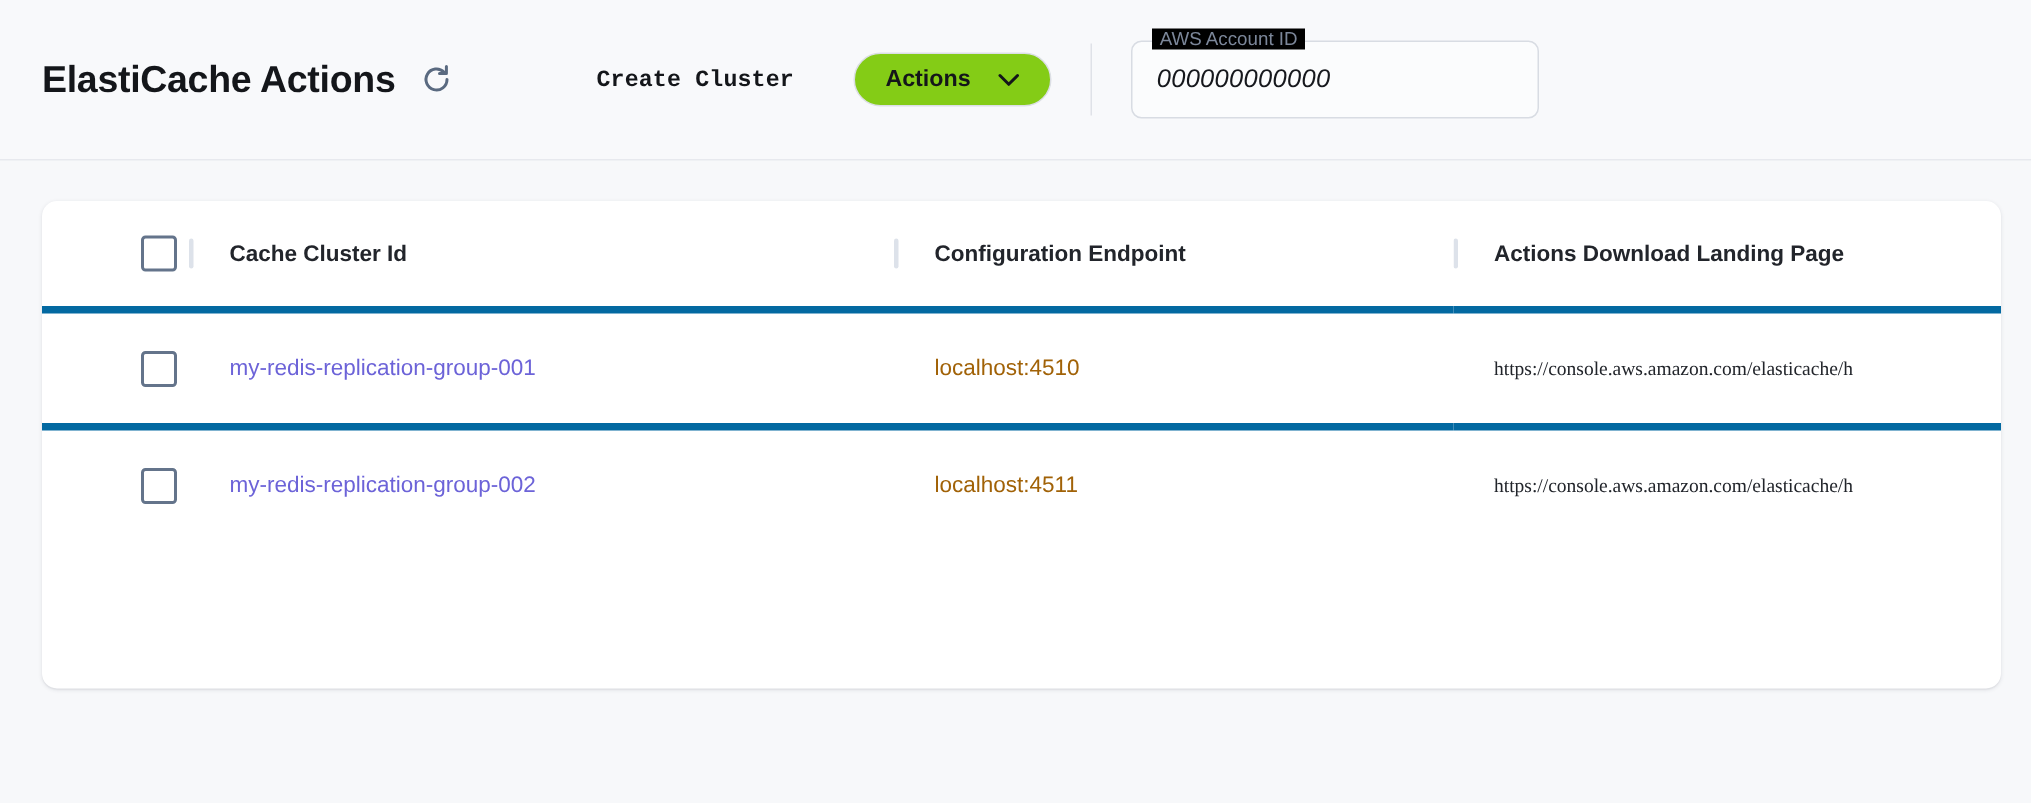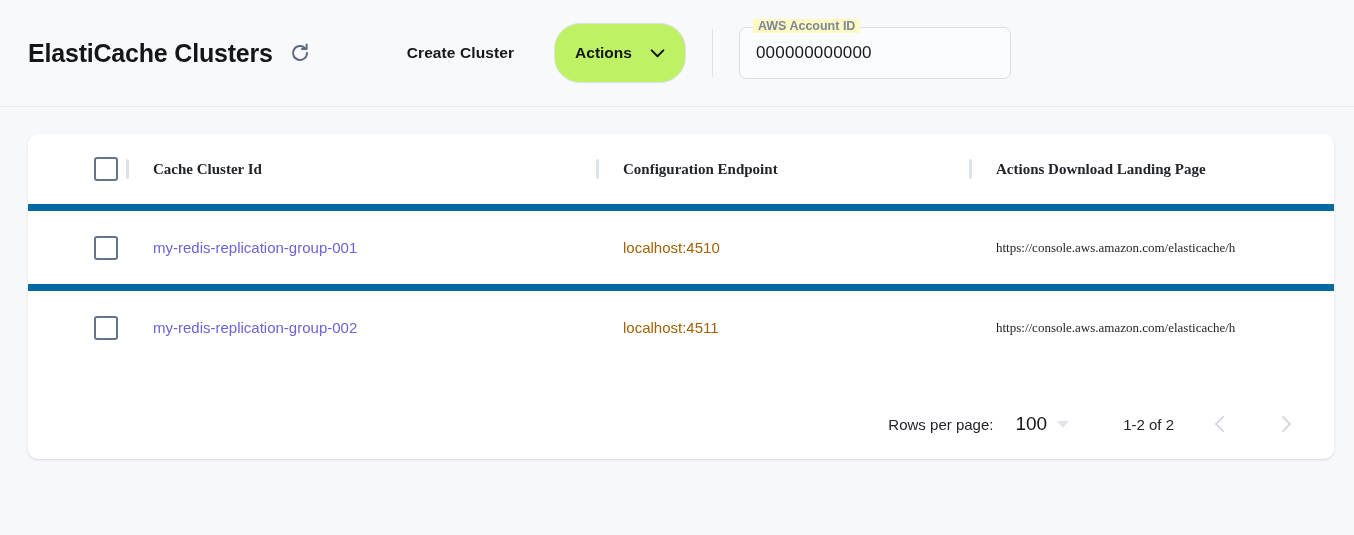--- a/index.html
+++ b/index.html
@@ -25,29 +25,29 @@
   .refresh-btn{
     width:26px;height:26px;display:flex;align-items:center;justify-content:center;
     cursor:pointer;color:#5a6a80;
   }
   .refresh-btn svg{display:block;}
 
   .create-btn{
     margin-left:88px;
     font-size:15.5px;font-weight:700;color:#14161a;
     background:transparent;border:0;padding:8px 6px;cursor:pointer;
-    white-space:nowrap;font-family:Liberation Sans, sans-serif;letter-spacing:0.1px;
+    white-space:nowrap;font-family:Liberation Mono, monospace;letter-spacing:0.1px;
   }
 
   .actions-btn{
     margin-left:34px;
     display:flex;align-items:center;gap:18px;
-    height:60px;box-sizing:border-box;
+    height:36px;box-sizing:border-box;
     padding:0 20px;
-    border:1px solid #dcdfe5;border-radius:26px;background:#bef264;
+    border:1px solid #dcdfe5;border-radius:26px;background:#84cc16;
     font-size:15.5px;font-weight:700;color:#14161a;cursor:pointer;
     font-family:inherit;white-space:nowrap;
   }
   .chev-down{width:15px;height:9px;display:block;}
 
   .divider-v{
     margin-left:26px;width:1px;height:48px;background:#dfe2e8;flex:0 0 auto;
   }
 
   .region-select{
@@ -64,47 +64,47 @@
   }
 
   .account-field{
     margin-left:26px;
     position:relative;width:272px;height:52px;box-sizing:border-box;
     border:1px solid #d8dce3;border-radius:7px;background:#fbfcfd;
     display:flex;align-items:center;padding:0 16px;cursor:text;
   }
   .account-label{
     position:absolute;top:-9px;left:13px;padding:0 5px;
-    background:#fef9c3;font-size:12.5px;color:#7c879a;white-space:nowrap;font-weight:bold;
-  }
-  .account-value{font-size:17px;color:#16181d;letter-spacing:0.2px;}
+    background:#000000;font-size:12.5px;color:#7c879a;white-space:nowrap;
+  }
+  .account-value{font-size:17px;color:#16181d;letter-spacing:0.2px;font-style:italic;}
 
   
   .card{
     position:absolute;left:28px;top:134px;width:1306px;height:325px;
     background:#ffffff;border-radius:10px;
     box-shadow:0 1px 3px rgba(30,40,60,.10),0 1px 1px rgba(30,40,60,.05);
     overflow:hidden;
   }
   table.grid{width:100%;border-collapse:collapse;table-layout:fixed;}
   table.grid th,table.grid td{
     text-align:left;vertical-align:middle;padding:0;
     overflow:hidden;white-space:nowrap;
   }
   col.c-check{width:98px;}
   col.c-name{width:470px;}
   col.c-endpoint{width:373px;}
   col.c-url{width:365px;}
 
-  thead th{height:70px;font-family:Liberation Serif, serif;}
+  thead th{height:70px;}
   .th-inner{display:flex;align-items:center;height:70px;}
   .col-sep{width:3px;height:20px;background:#dde2ea;border-radius:2px;margin-right:24px;flex:0 0 auto;}
   .th-text{font-size:15px;font-weight:700;color:#22252b;}
 
-  tbody tr{border-top:7px solid #0369a1;}
+  tbody tr{border-top:5px solid #0369a1;}
   tbody td{height:73px;}
   .cell-pad{padding-left:27px;}
 
   .checkbox{
     width:24px;height:24px;box-sizing:border-box;
     border:2px solid #64748b;border-radius:3px;background:#fff;
     margin-left:66px;cursor:pointer;
   }
   .checkbox.hdr{margin-left:66px;}
 
@@ -137,21 +137,21 @@
   .pager-btn:first-of-type{margin-left:72px;}
 </style>
 </head>
 <body>
 
 <div class="app">
 
   <div class="header">
 
     <div class="title-wrap">
-      <div class="page-title">ElastiCache Clusters</div>
+      <div class="page-title">ElastiCache Actions</div>
       <div class="refresh-btn">
         <svg width="24" height="24" viewBox="0 0 24 24" fill="none" aria-hidden="true">
           <path d="M19 12a7 7 0 1 1-2.05-4.95" stroke="#5a6a80" stroke-width="2" stroke-linecap="round" fill="none"></path>
           <path d="M18.6 3.4v4.6h-4.6" stroke="#5a6a80" stroke-width="2" stroke-linecap="round" stroke-linejoin="round" fill="none"></path>
         </svg>
       </div>
     </div>
 
     <button class="create-btn">Create Cluster</button>
 
@@ -243,32 +243,14 @@
           </td>
           <td>
             <div class="cell-pad">
               <span class="url-text">https://console.aws.amazon.com/elasticache/h</span>
             </div>
           </td>
         </tr>
       </tbody>
     </table>
 
-    <div class="footer">
-      <span class="rpp-label">Rows per page:</span>
-      <div class="rpp-select">
-        <span class="rpp-value">100</span>
-        <span class="rpp-caret"></span>
-      </div>
-      <span class="range-text">1-2 of 2</span>
-      <div class="pager-btn">
-        <svg width="22" height="22" viewBox="0 0 22 22" aria-hidden="true">
-          <path d="M14 4L7 11l7 7" stroke="#d6d9df" stroke-width="2" stroke-linecap="round" stroke-linejoin="round" fill="none"></path>
-        </svg>
-      </div>
-      <div class="pager-btn">
-        <svg width="22" height="22" viewBox="0 0 22 22" aria-hidden="true">
-          <path d="M8 4l7 7-7 7" stroke="#d6d9df" stroke-width="2" stroke-linecap="round" stroke-linejoin="round" fill="none"></path>
-        </svg>
-      </div>
-    </div>
   </div>
 </div>
 
 </body></html>

